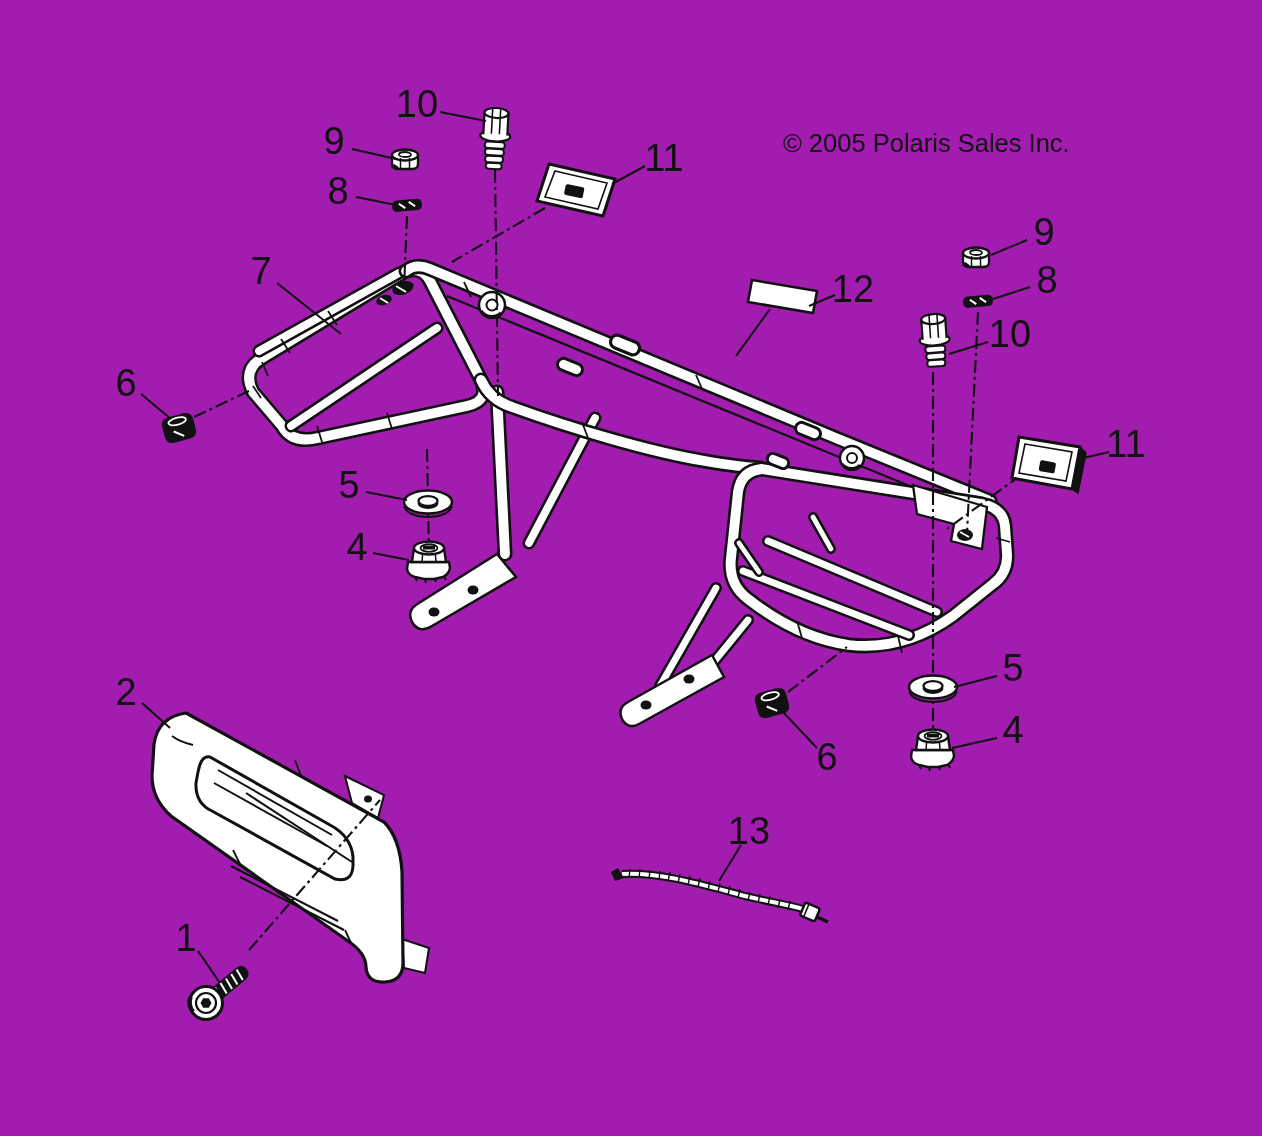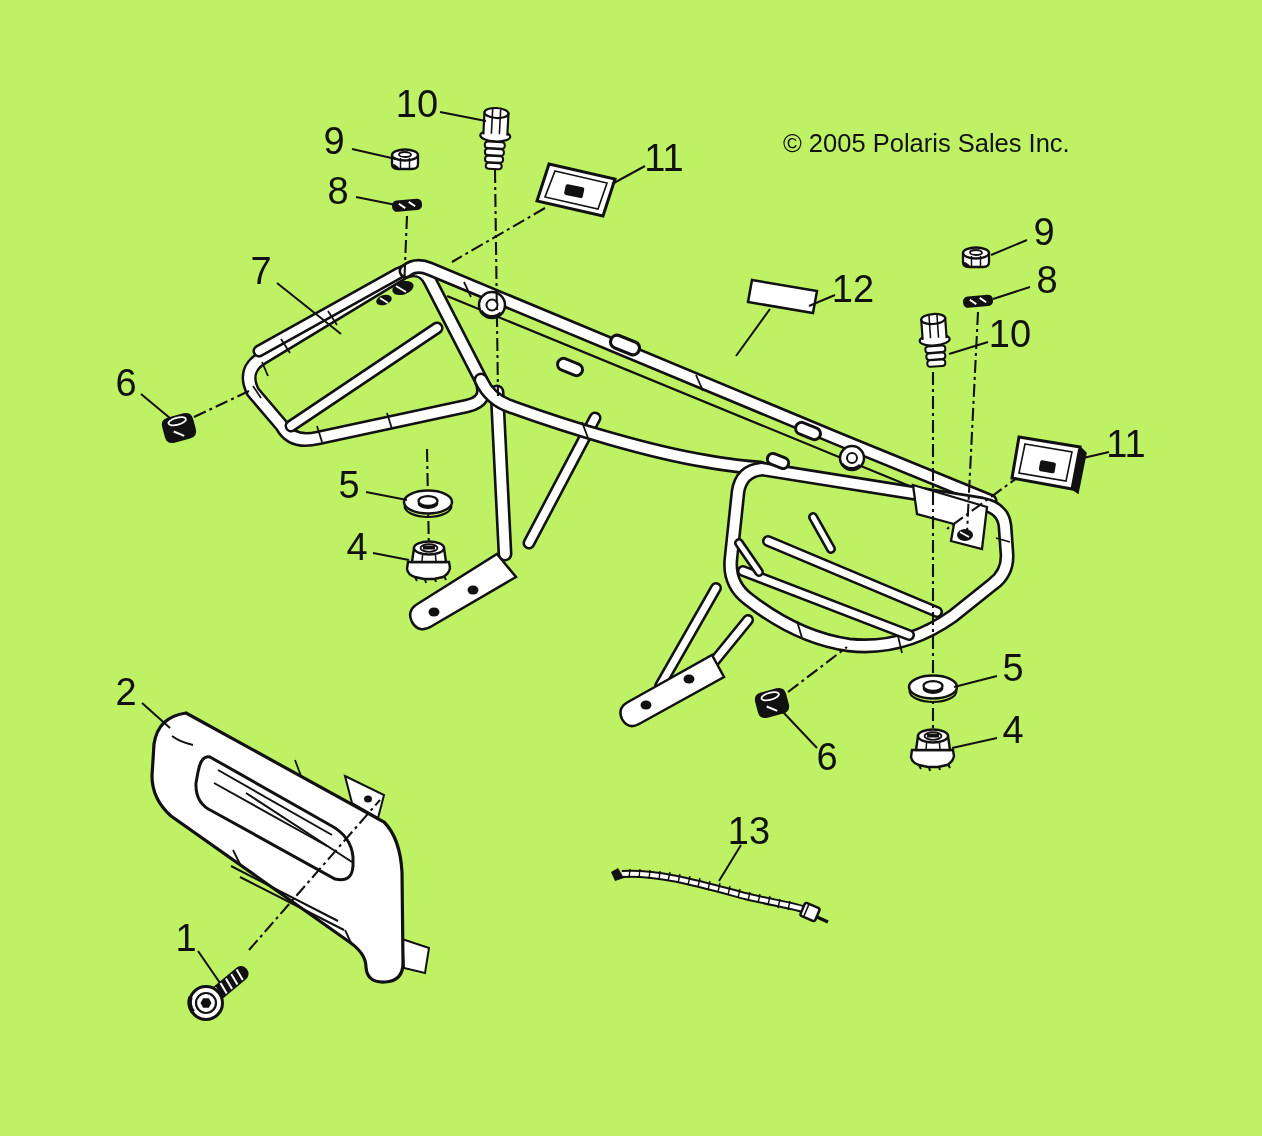--- a/index.html
+++ b/index.html
@@ -1,16 +1,16 @@
 <!DOCTYPE html>
 <html><head>
 <meta charset="utf-8">
 <style>
   html,body{margin:0;padding:0;background:#fff;}
-  .stage{position:relative;width:1262px;height:1136px;background:#bef264;overflow:hidden;
+  .stage{position:relative;width:1262px;height:1136px;background:#a21caf;overflow:hidden;
          font-family:"Liberation Sans", sans-serif;}
   svg{display:block;}
   .callout-label{font-family:"Liberation Sans", sans-serif;font-size:38px;fill:#111;}
   .copyright{font-family:"Liberation Sans", sans-serif;font-size:25.5px;fill:#111;}
 </style>
 </head>
 <body>
 
 <div class="stage">
 <svg width="1262" height="1136" viewBox="0 0 1262 1136">

